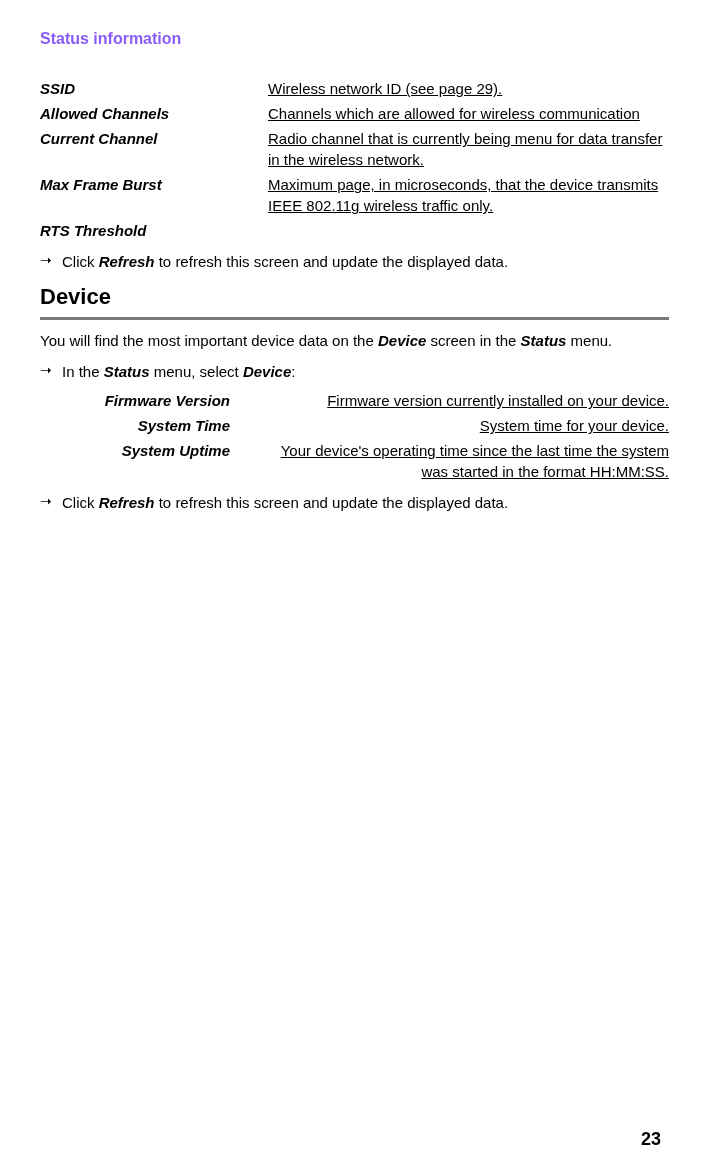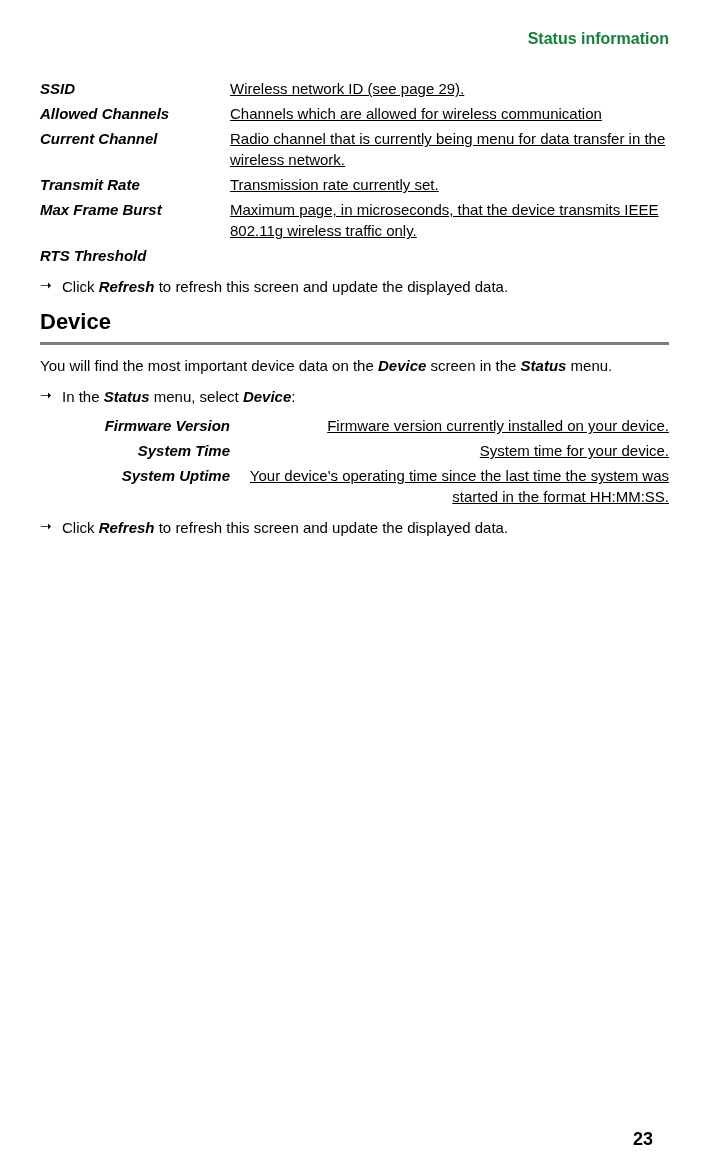--- a/index.html
+++ b/index.html
@@ -11,29 +11,30 @@
       font-family: sans-serif;
       font-size: 15px;
       line-height: 1.4;
       color: #000;
       width: 709px;
       height: 1172px;
       position: relative;
       padding: 28px 40px 20px 40px;
     }
     .header {
-      text-align: right;
-      color: #15803d;
+      text-align: left;
+      color: #8b5cf6;
       font-weight: bold;
       font-size: 16px;
       margin-bottom: 28px;
     }
     .def-row {
       display: flex;
       margin-bottom: 4px;
+      gap: 38px;
     }
     .def-label {
       width: 190px;
       flex-shrink: 0;
       font-weight: bold;
       font-style: italic;
     }
     .def-value {
       flex: 1;
       text-decoration: underline;
@@ -65,21 +66,21 @@
       margin-bottom: 10px;
     }
     .para {
       margin-top: 8px;
       margin-bottom: 4px;
     }
     .bi { font-weight: bold; font-style: italic; }
     .page-num {
       position: absolute;
       bottom: 20px;
-      right: 56px;
+      right: 48px;
       font-weight: bold;
       font-size: 18px;
     }
   </style>
 </head>
 <body>
 
 <div class="header">Status information</div>
 
 <div>
@@ -87,24 +88,20 @@
     <div class="def-label">SSID</div>
     <div class="def-value">Wireless network ID (see page 29).</div>
   </div>
   <div class="def-row">
     <div class="def-label">Allowed Channels</div>
     <div class="def-value">Channels which are allowed for wireless communication</div>
   </div>
   <div class="def-row">
     <div class="def-label">Current Channel</div>
     <div class="def-value">Radio channel that is currently being menu for data transfer in the wireless network.</div>
-  </div>
-  <div class="def-row">
-    <div class="def-label">Transmit Rate</div>
-    <div class="def-value">Transmission rate currently set.</div>
   </div>
   <div class="def-row">
     <div class="def-label">Max Frame Burst</div>
     <div class="def-value">Maximum page, in microseconds, that the device transmits IEEE 802.11g wireless traffic only.</div>
   </div>
   <div class="def-row">
     <div class="def-label">RTS Threshold</div>
   </div>
 </div>
 

